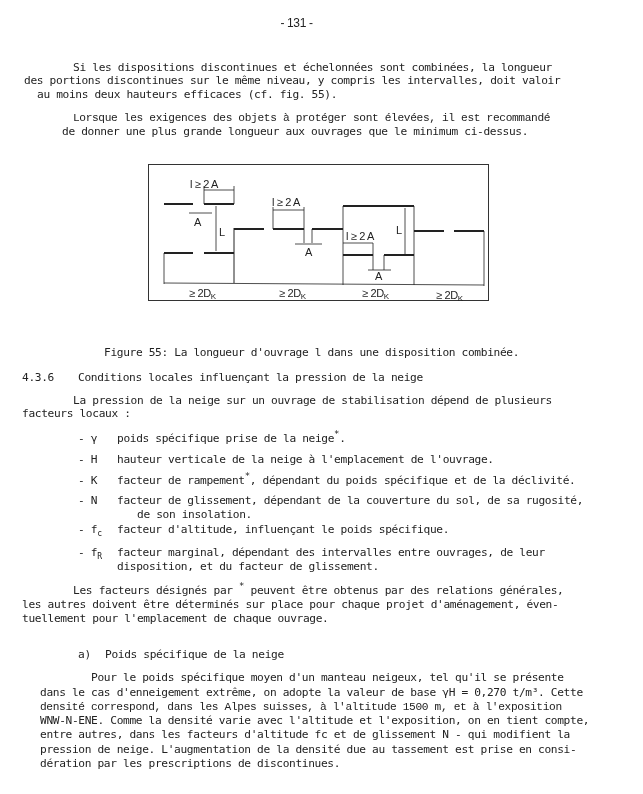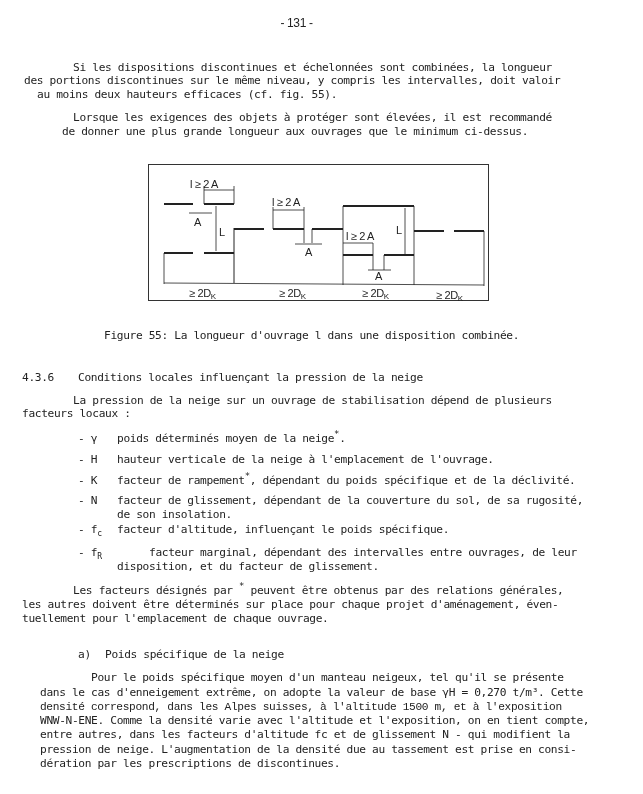--- a/index.html
+++ b/index.html
@@ -26,21 +26,21 @@
 
 <div class="abs page-num">- 131 -</div>
 
 <div>
   <div class="abs" style="left:22px; top:61px;">        Si les dispositions discontinues et échelonnées sont combinées, la longueur</div>
   <div class="abs" style="left:24px; top:74px;">des portions discontinues sur le même niveau, y compris les intervalles, doit valoir</div>
   <div class="abs" style="left:37px; top:88px;">au moins deux hauteurs efficaces (cf. fig. 55).</div>
 </div>
 
 <div>
-  <div class="abs" style="left:22px; top:111px;">        Lorsque les exigences des objets à protéger sont élevées, il est recommandé</div>
+  <div class="abs" style="left:22px; top:111px;font-family:Liberation Mono, monospace;">        Lorsque les exigences des objets à protéger sont élevées, il est recommandé</div>
   <div class="abs" style="left:22px; top:125px;margin-left:40px;">de donner une plus grande longueur aux ouvrages que le minimum ci-dessus.</div>
 </div>
 
 <div class="fig-box"></div>
 <svg width="643" height="794">
   <g stroke="#222" fill="none">
 
     <line x1="164" y1="204" x2="193" y2="204" stroke-width="2"></line>
     <line x1="204" y1="204" x2="234" y2="204" stroke-width="2"></line>
     <line x1="164" y1="253" x2="193" y2="253" stroke-width="2"></line>
@@ -88,53 +88,53 @@
     <text x="346" y="240">l ≥ 2 A</text>
     <text x="375" y="280">A</text>
     <text x="396" y="234">L</text>
     <text x="189" y="297"><tspan>≥ 2D</tspan><tspan dy="2" font-size="8">K</tspan></text>
     <text x="279" y="297"><tspan>≥ 2D</tspan><tspan dy="2" font-size="8">K</tspan></text>
     <text x="362" y="297"><tspan>≥ 2D</tspan><tspan dy="2" font-size="8">K</tspan></text>
     <text x="436" y="299"><tspan>≥ 2D</tspan><tspan dy="2" font-size="8">K</tspan></text>
   </g>
 </svg>
 
-<div class="abs" style="left:104px; top:329px;">Figure 55: La longueur d'ouvrage l dans une disposition combinée.</div>
+<div class="abs" style="left:104px; top:346px;">Figure 55: La longueur d'ouvrage l dans une disposition combinée.</div>
 
 <div class="abs" style="left:22px; top:371px;">4.3.6</div>
 <div class="abs" style="left:78px; top:371px;">Conditions locales influençant la pression de la neige</div>
 
 <div class="abs" style="left:22px; top:394px;">        La pression de la neige sur un ouvrage de stabilisation dépend de plusieurs</div>
 <div class="abs" style="left:22px; top:407px;text-align:right;">facteurs locaux :</div>
 
 <div>
   <div>
     <div class="abs item-sym" style="top:432px;">- γ</div>
-    <div class="abs item-text" style="top:432px;"><span>poids déterminés moyen de la neige</span><span class="sup">*</span><span>.</span></div>
+    <div class="abs item-text" style="top:432px;"><span>poids spécifique prise de la neige</span><span class="sup">*</span><span>.</span></div>
   </div>
   <div>
     <div class="abs item-sym" style="top:453px;">- H</div>
     <div class="abs item-text" style="top:453px;">hauteur verticale de la neige à l'emplacement de l'ouvrage.</div>
   </div>
   <div>
     <div class="abs item-sym" style="top:474px;">- K</div>
     <div class="abs item-text" style="top:474px;"><span>facteur de rampement</span><span class="sup">*</span><span>, dépendant du poids spécifique et de la déclivité.</span></div>
   </div>
   <div>
     <div class="abs item-sym" style="top:494px;">- N</div>
     <div class="abs item-text" style="top:494px;">facteur de glissement, dépendant de la couverture du sol, de sa rugosité,</div>
-    <div class="abs item-text" style="top:508px;">de son insolation.</div>
+    <div class="abs item-text" style="top:508px;margin-left:20px;">de son insolation.</div>
   </div>
   <div>
     <div class="abs item-sym" style="top:523px;"><span>- f</span><span class="sub">c</span></div>
     <div class="abs item-text" style="top:523px;">facteur d'altitude, influençant le poids spécifique.</div>
   </div>
   <div>
     <div class="abs item-sym" style="top:546px;"><span>- f</span><span class="sub">R</span></div>
-    <div class="abs item-text" style="top:546px;margin-left:32px;">facteur marginal, dépendant des intervalles entre ouvrages, de leur</div>
+    <div class="abs item-text" style="top:546px;">facteur marginal, dépendant des intervalles entre ouvrages, de leur</div>
     <div class="abs item-text" style="top:560px;">disposition, et du facteur de glissement.</div>
   </div>
 </div>
 
 <div>
   <div class="abs" style="left:22px; top:584px;"><span>        Les facteurs désignés par </span><span class="sup">*</span><span> peuvent être obtenus par des relations générales,</span></div>
   <div class="abs" style="left:22px; top:598px;">les autres doivent être déterminés sur place pour chaque projet d'aménagement, éven-</div>
   <div class="abs" style="left:22px; top:612px;">tuellement pour l'emplacement de chaque ouvrage.</div>
 </div>
 

